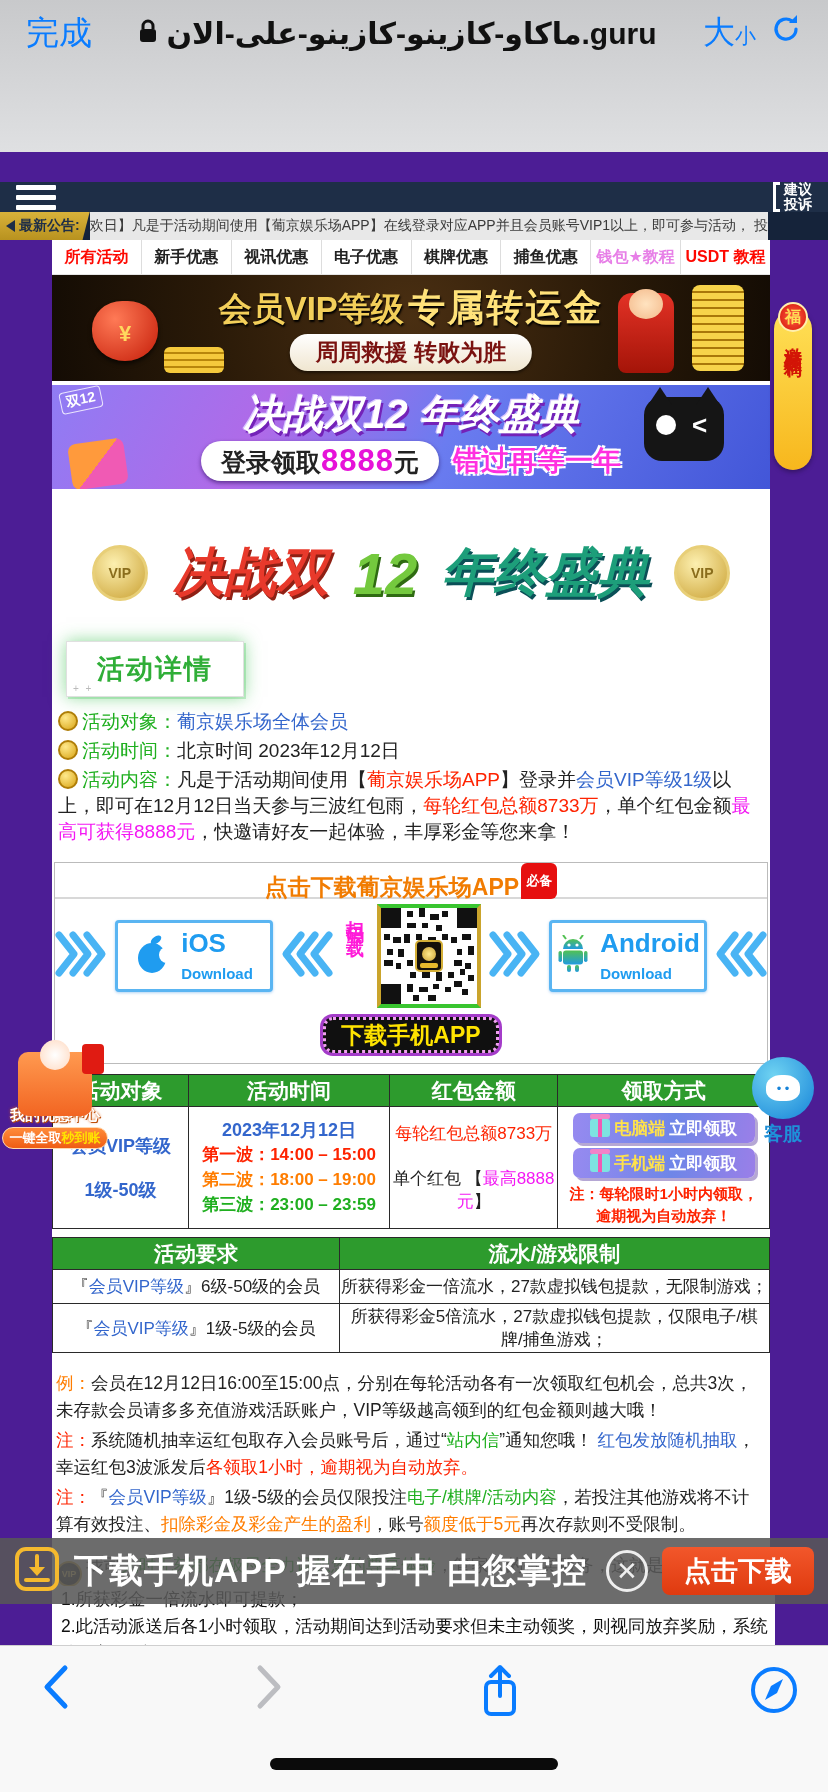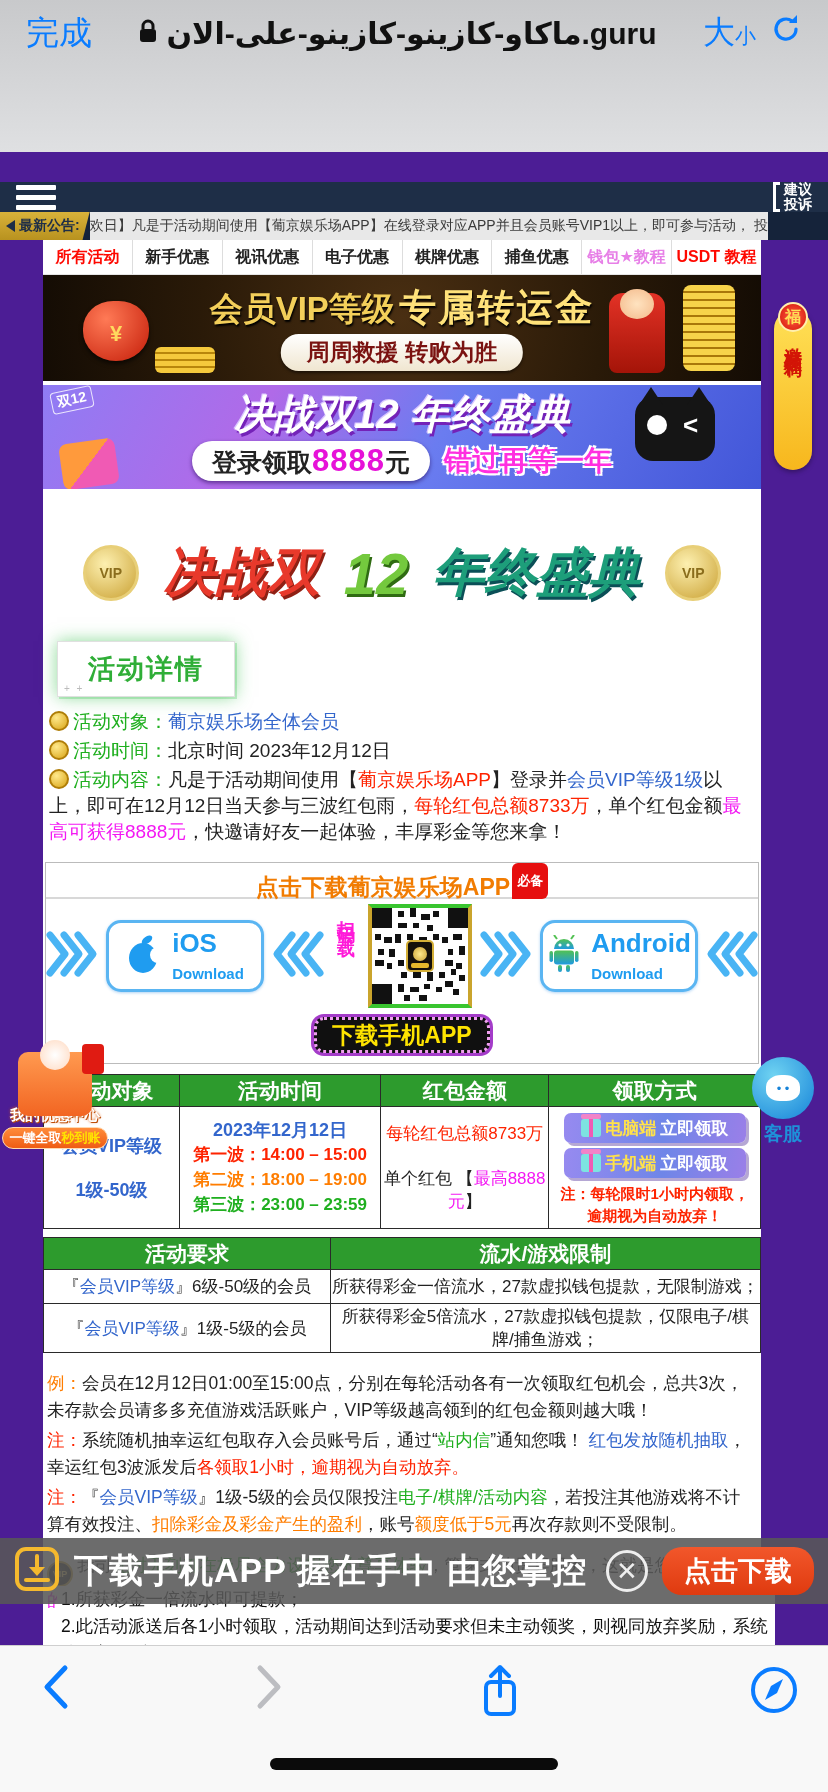--- a/index.html
+++ b/index.html
@@ -34,21 +34,21 @@
   .feedback{display:flex;align-items:center;gap:4px;margin-right:6px;}
   .feedback .bracket{width:7px;height:30px;border-left:3px solid #fff;border-top:3px solid #fff;border-bottom:3px solid #fff;box-sizing:border-box;}
   .feedback .fb-lines{display:flex;flex-direction:column;line-height:15px;}
   .feedback .fb-lines span{color:#fff;font-size:14px;font-weight:bold;}
   .marquee-row{position:absolute;top:60px;left:0;right:0;height:28px;background:#15233a;display:flex;align-items:center;}
   .ann-badge{flex:0 0 auto;height:28px;background:linear-gradient(180deg,#d9b23a,#b8921f);display:flex;align-items:center;gap:4px;padding:0 10px 0 6px;color:#1e2e47;font-size:14px;font-weight:bold;clip-path:polygon(0 0,100% 0,92% 100%,0 100%);}
   .horn{width:0;height:0;border-top:6px solid transparent;border-bottom:6px solid transparent;border-right:9px solid #1e2e47;position:relative;}
   .marquee-strip{flex:1;height:28px;background:#e8e8e8;overflow:hidden;display:flex;align-items:center;margin-right:60px;}
   .marquee-strip span{white-space:nowrap;font-size:14px;color:#3a3a3a;transform:translateX(-14px);}
 
-  .content{position:absolute;left:43px;top:88px;width:718px;min-height:1405px;background:#fff;box-sizing:border-box;}
+  .content{position:absolute;left:52px;top:88px;width:718px;min-height:1405px;background:#fff;box-sizing:border-box;}
   
   .tabs{display:flex;height:34px;border-bottom:1px solid #e5e5e5;}
   .tab{flex:1;display:flex;align-items:center;justify-content:center;font-size:16px;font-weight:bold;color:#222;border-right:1px solid #ddd;cursor:pointer;white-space:nowrap;}
   .tab:last-child{border-right:none;}
   .tab.red{color:#fe0800;}
   .tab.violet{color:#e77fe7;}
 
   
   .banner1{position:relative;height:106px;background:
     radial-gradient(circle at 50% 40%,#4a2f12 0%,#2a1a08 55%,#140c04 100%);
@@ -107,21 +107,21 @@
   .g{color:#1faf1f;} .bl{color:#3366cc;} .rd{color:#fe2300;} .or{color:#ff7d00;} .mg{color:#f318f3;} .bk{color:#222;}
 
   
   .dl-box{border:1px solid #bbb;margin:4px 2px 10px;}
   .dl-header{background:#f17c02;color:#fff;font-size:25px;font-weight:900;text-align:center;height:32px;line-height:32px;}
   .dl-sub{position:relative;background:#fff;text-align:center;height:34px;line-height:34px;border-bottom:2px solid #d8d8d8;}
   .dl-sub .t{color:#f17c02;font-size:23px;font-weight:900;}
   .req-badge{display:inline-block;background:#e60f0f;color:#fff;font-size:13px;font-weight:bold;border-radius:6px 6px 6px 0;padding:1px 5px;vertical-align:10px;margin-left:2px;}
   .dl-row{display:flex;align-items:center;justify-content:center;gap:8px;height:110px;padding:2px 0;}
   .chev{flex:0 0 auto;}
-  .store-btn{display:flex;align-items:center;justify-content:center;gap:10px;width:178px;height:66px;background:#fff;border:3px solid #5ab5f2;border-radius:15px;cursor:pointer;box-shadow:0 1px 3px rgba(60,150,230,.4);}
+  .store-btn{display:flex;align-items:center;justify-content:center;gap:10px;width:178px;height:66px;background:#fff;border:3px solid #5ab5f2;border-radius:4px;cursor:pointer;box-shadow:0 1px 3px rgba(60,150,230,.4);}
   .store-txt{display:flex;flex-direction:column;line-height:1.05;text-align:left;}
   .store-txt .t1{font-size:26px;font-weight:900;color:#1f9cf0;}
   .store-txt .t2{font-size:15px;font-weight:bold;color:#1f9cf0;}
   .qr-caption{writing-mode:vertical-rl;text-orientation:upright;color:#ff1ad9;font-weight:900;font-size:18px;letter-spacing:6px;height:100px;margin:0 2px;}
   .qr{position:relative;width:104px;height:104px;background:#fff;border-left:4px solid #caa42c;border-right:4px solid #caa42c;border-top:4px solid #39c52f;border-bottom:4px solid #39c52f;box-sizing:border-box;}
   .qr-emblem{position:absolute;left:50%;top:50%;transform:translate(-50%,-50%);width:28px;height:32px;background:#15100a;border-radius:5px;border:2px solid #d4af37;box-sizing:border-box;}
   .qr-emblem::before{content:"";position:absolute;left:50%;top:42%;transform:translate(-50%,-50%);width:14px;height:14px;border-radius:50%;background:radial-gradient(#ffe98c,#caa133);}
   .qr-emblem::after{content:"";position:absolute;left:3px;right:3px;bottom:2px;height:5px;background:#e6b82c;border-radius:2px;}
   .app-btn-row{display:flex;justify-content:center;padding:4px 0 10px;}
   .app-btn{width:176px;height:36px;background:#101010;color:#ffe400;font-size:23px;font-weight:900;display:flex;align-items:center;justify-content:center;border:3px dotted #f0a0f0;box-shadow:0 0 0 3px #a43cc9;border-radius:10px;cursor:pointer;}
@@ -151,21 +151,21 @@
   .paras p{margin:3px 0;}
   .vip-coin{display:inline-block;width:26px;height:26px;border-radius:50%;background:radial-gradient(circle at 40% 35%,#3a3a3a,#0a0a0a);border:2px solid #caa133;box-sizing:border-box;color:#e8c860;font-size:9px;font-weight:bold;text-align:center;line-height:22px;vertical-align:-6px;margin-right:4px;}
 
   
   .fine-print{position:absolute;left:57px;top:1434px;width:714px;background:#fff;font-size:17.5px;line-height:27px;color:#111;z-index:5;padding-left:4px;}
 
   
   .overlay{position:absolute;left:0;right:0;top:1386px;height:66px;background:rgba(88,88,88,.88);display:flex;align-items:center;gap:14px;padding:0 14px;box-sizing:border-box;z-index:25;}
   .ov-title{flex:1;color:#fff;font-size:34px;font-weight:bold;letter-spacing:1px;white-space:nowrap;overflow:hidden;}
   .ov-close{width:42px;height:42px;border-radius:50%;border:3px solid #eee;box-sizing:border-box;color:#eee;font-size:26px;display:flex;align-items:center;justify-content:center;cursor:pointer;background:none;}
-  .ov-btn{width:152px;height:48px;background:linear-gradient(180deg,#f2572b,#df3a0f);border:none;border-radius:20px;color:#fff;font-size:27px;font-weight:bold;cursor:pointer;}
+  .ov-btn{width:152px;height:48px;background:linear-gradient(180deg,#f2572b,#df3a0f);border:none;border-radius:8px;color:#fff;font-size:27px;font-weight:bold;cursor:pointer;}
 
   
   .promo{position:absolute;left:2px;top:900px;width:106px;z-index:22;text-align:center;cursor:pointer;}
   .promo-gift{position:relative;width:74px;height:64px;margin:0 auto;background:linear-gradient(180deg,#ff9a50,#f26522);border-radius:10px;}
   .promo-gift::before{content:"";position:absolute;left:50%;top:-12px;transform:translateX(-50%);width:30px;height:30px;border-radius:50%;background:radial-gradient(#fff,#ffd9c0);}
   .promo-gift::after{content:"";position:absolute;right:-12px;top:-8px;width:22px;height:30px;background:#e01b12;border-radius:4px;}
   .promo-title{color:#fff;font-size:15px;font-weight:900;text-shadow:0 0 3px #e06010,1px 1px 0 #b34806;margin-top:-10px;white-space:nowrap;}
   .promo-pill{margin:2px auto 0;width:104px;background:linear-gradient(180deg,#ff8c3a,#ef5c14);border:1px solid #ffd9b0;border-radius:12px;font-size:13px;font-weight:bold;color:#fff;line-height:20px;white-space:nowrap;}
   .promo-pill .y{color:#ffe400;}
   .service{position:absolute;right:10px;top:905px;width:70px;z-index:22;text-align:center;cursor:pointer;}
@@ -493,21 +493,21 @@
           <td>所获得彩金一倍流水，27款虚拟钱包提款，无限制游戏；</td>
         </tr>
         <tr>
           <td><span class="bk">『</span><span class="bl">会员VIP等级</span><span class="bk">』1级-5级的会员</span></td>
           <td>所获得彩金5倍流水，27款虚拟钱包提款，仅限电子/棋牌/捕鱼游戏；</td>
         </tr>
       </tbody>
         </table>
 
       <div class="paras">
-        <p><span class="or">例：</span><span class="bk">会员在12月12日01:00至15:00点，分别在每轮活动各有一次领取红包机会，总共3次，未存款会员请多多充值游戏活跃账户，VIP等级越高领到的红包金额则越大哦！</span></p>
+        <p><span class="or">例：</span><span class="bk">会员在12月12日16:00至15:00点，分别在每轮活动各有一次领取红包机会，总共3次，未存款会员请多多充值游戏活跃账户，VIP等级越高领到的红包金额则越大哦！</span></p>
         <p><span class="rd">注：</span><span class="bk">系统随机抽幸运红包取存入会员账号后，通过“</span><span class="g">站内信</span><span class="bk">”通知您哦！ </span><span class="bl">红包发放随机抽取</span><span class="bk">，幸运红包3波派发后</span><span class="rd">各领取1小时，逾期视为自动放弃。</span></p>
         <p><span class="rd">注：</span><span class="bk">『</span><span class="bl">会员VIP等级</span><span class="bk">』1级-5级的会员仅限投注</span><span class="g">电子/棋牌/活动内容</span><span class="bk">，若投注其他游戏将不计算有效投注、</span><span class="or">扣除彩金及彩金产生的盈利</span><span class="bk">，账号</span><span class="or">额度低于5元</span><span class="bk">再次存款则不受限制。</span></p>
         <p style="margin-top:14px;"><span class="vip-coin">VIP</span><span class="bk">我司</span><span class="g">无时无刻都在极尽全力设想您的尊享体验</span><span class="bk">，管家式的贵宾服务，这就是您</span><span class="mg">至高无上的价值VIP会员账号</span><span class="bk">！</span></p>
       </div>
 
     </div>
 
     <div class="fine-print">
       <div>1.所获彩金一倍流水即可提款；</div>
       <div>2.此活动派送后各1小时领取，活动期间达到活动要求但未主动领奖，则视同放弃奖励，系统将不额外派发！</div>

